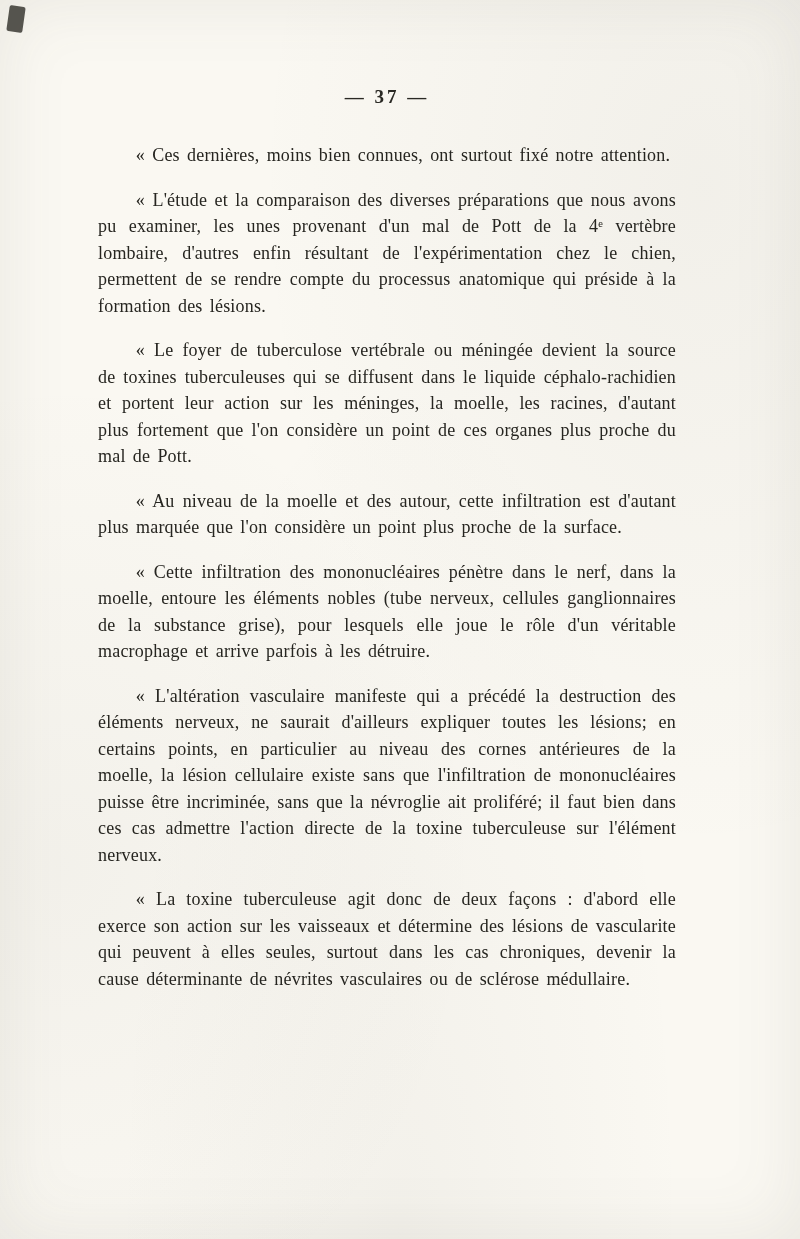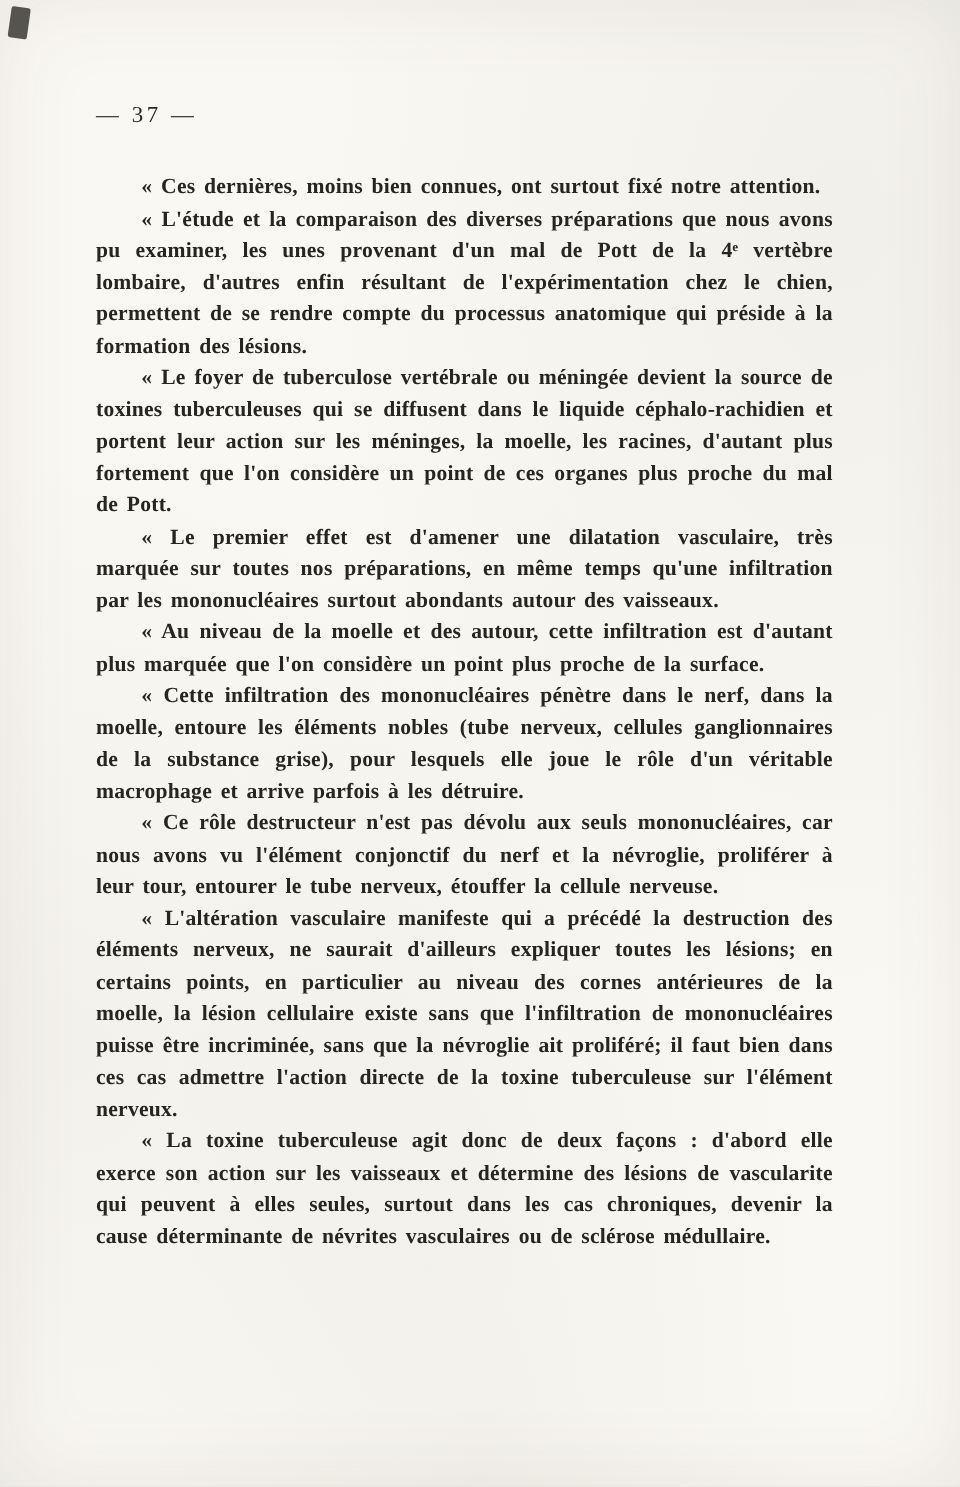--- a/index.html
+++ b/index.html
@@ -32,50 +32,48 @@
       top: 6px;
       left: 8px;
       width: 16px;
       height: 26px;
       background: #3a3832;
       border-radius: 2px;
       transform: rotate(8deg);
       opacity: 0.85;
     }
     .page-number {
+      text-align: center;
       font-size: 19px;
-      font-weight: normal;
+      font-weight: bold;
       letter-spacing: 3px;
       margin: 0 0 34px 0;
       color: #2a2924;
     }
     .body-text p {
-      margin: 0;
+      margin: 18px;
       text-indent: 2.1em;
       text-align: justify;
       font-size: 18px;
       line-height: 26.5px;
       word-spacing: 2.5px;
       letter-spacing: 0.2px;
       color: #262520;
-      font-weight: bold;
     }
   </style>
 </head>
 <body>
 
 <div class="page">
   <div class="scan-mark"></div>
 
   <div class="page-number">— 37 —</div>
 
   <div class="body-text">
     <p>« Ces dernières, moins bien connues, ont surtout fixé notre attention.</p>
     <p>« L'étude et la comparaison des diverses préparations que nous avons pu examiner, les unes provenant d'un mal de Pott de la 4ᵉ vertèbre lombaire, d'autres enfin résultant de l'expérimentation chez le chien, permettent de se rendre compte du processus anatomique qui préside à la formation des lésions.</p>
     <p>« Le foyer de tuberculose vertébrale ou méningée devient la source de toxines tuberculeuses qui se diffusent dans le liquide céphalo-rachidien et portent leur action sur les méninges, la moelle, les racines, d'autant plus fortement que l'on considère un point de ces organes plus proche du mal de Pott.</p>
-    <p>« Le premier effet est d'amener une dilatation vasculaire, très marquée sur toutes nos préparations, en même temps qu'une infiltration par les mononucléaires surtout abondants autour des vaisseaux.</p>
     <p>« Au niveau de la moelle et des autour, cette infiltration est d'autant plus marquée que l'on considère un point plus proche de la surface.</p>
     <p>« Cette infiltration des mononucléaires pénètre dans le nerf, dans la moelle, entoure les éléments nobles (tube nerveux, cellules ganglionnaires de la substance grise), pour lesquels elle joue le rôle d'un véritable macrophage et arrive parfois à les détruire.</p>
-    <p>« Ce rôle destructeur n'est pas dévolu aux seuls mononucléaires, car nous avons vu l'élément conjonctif du nerf et la névroglie, proliférer à leur tour, entourer le tube nerveux, étouffer la cellule nerveuse.</p>
     <p>« L'altération vasculaire manifeste qui a précédé la destruction des éléments nerveux, ne saurait d'ailleurs expliquer toutes les lésions; en certains points, en particulier au niveau des cornes antérieures de la moelle, la lésion cellulaire existe sans que l'infiltration de mononucléaires puisse être incriminée, sans que la névroglie ait proliféré; il faut bien dans ces cas admettre l'action directe de la toxine tuberculeuse sur l'élément nerveux.</p>
     <p>« La toxine tuberculeuse agit donc de deux façons : d'abord elle exerce son action sur les vaisseaux et détermine des lésions de vascularite qui peuvent à elles seules, surtout dans les cas chroniques, devenir la cause déterminante de névrites vasculaires ou de sclérose médullaire.</p>
   </div>
 </div>
 
 </body></html>

